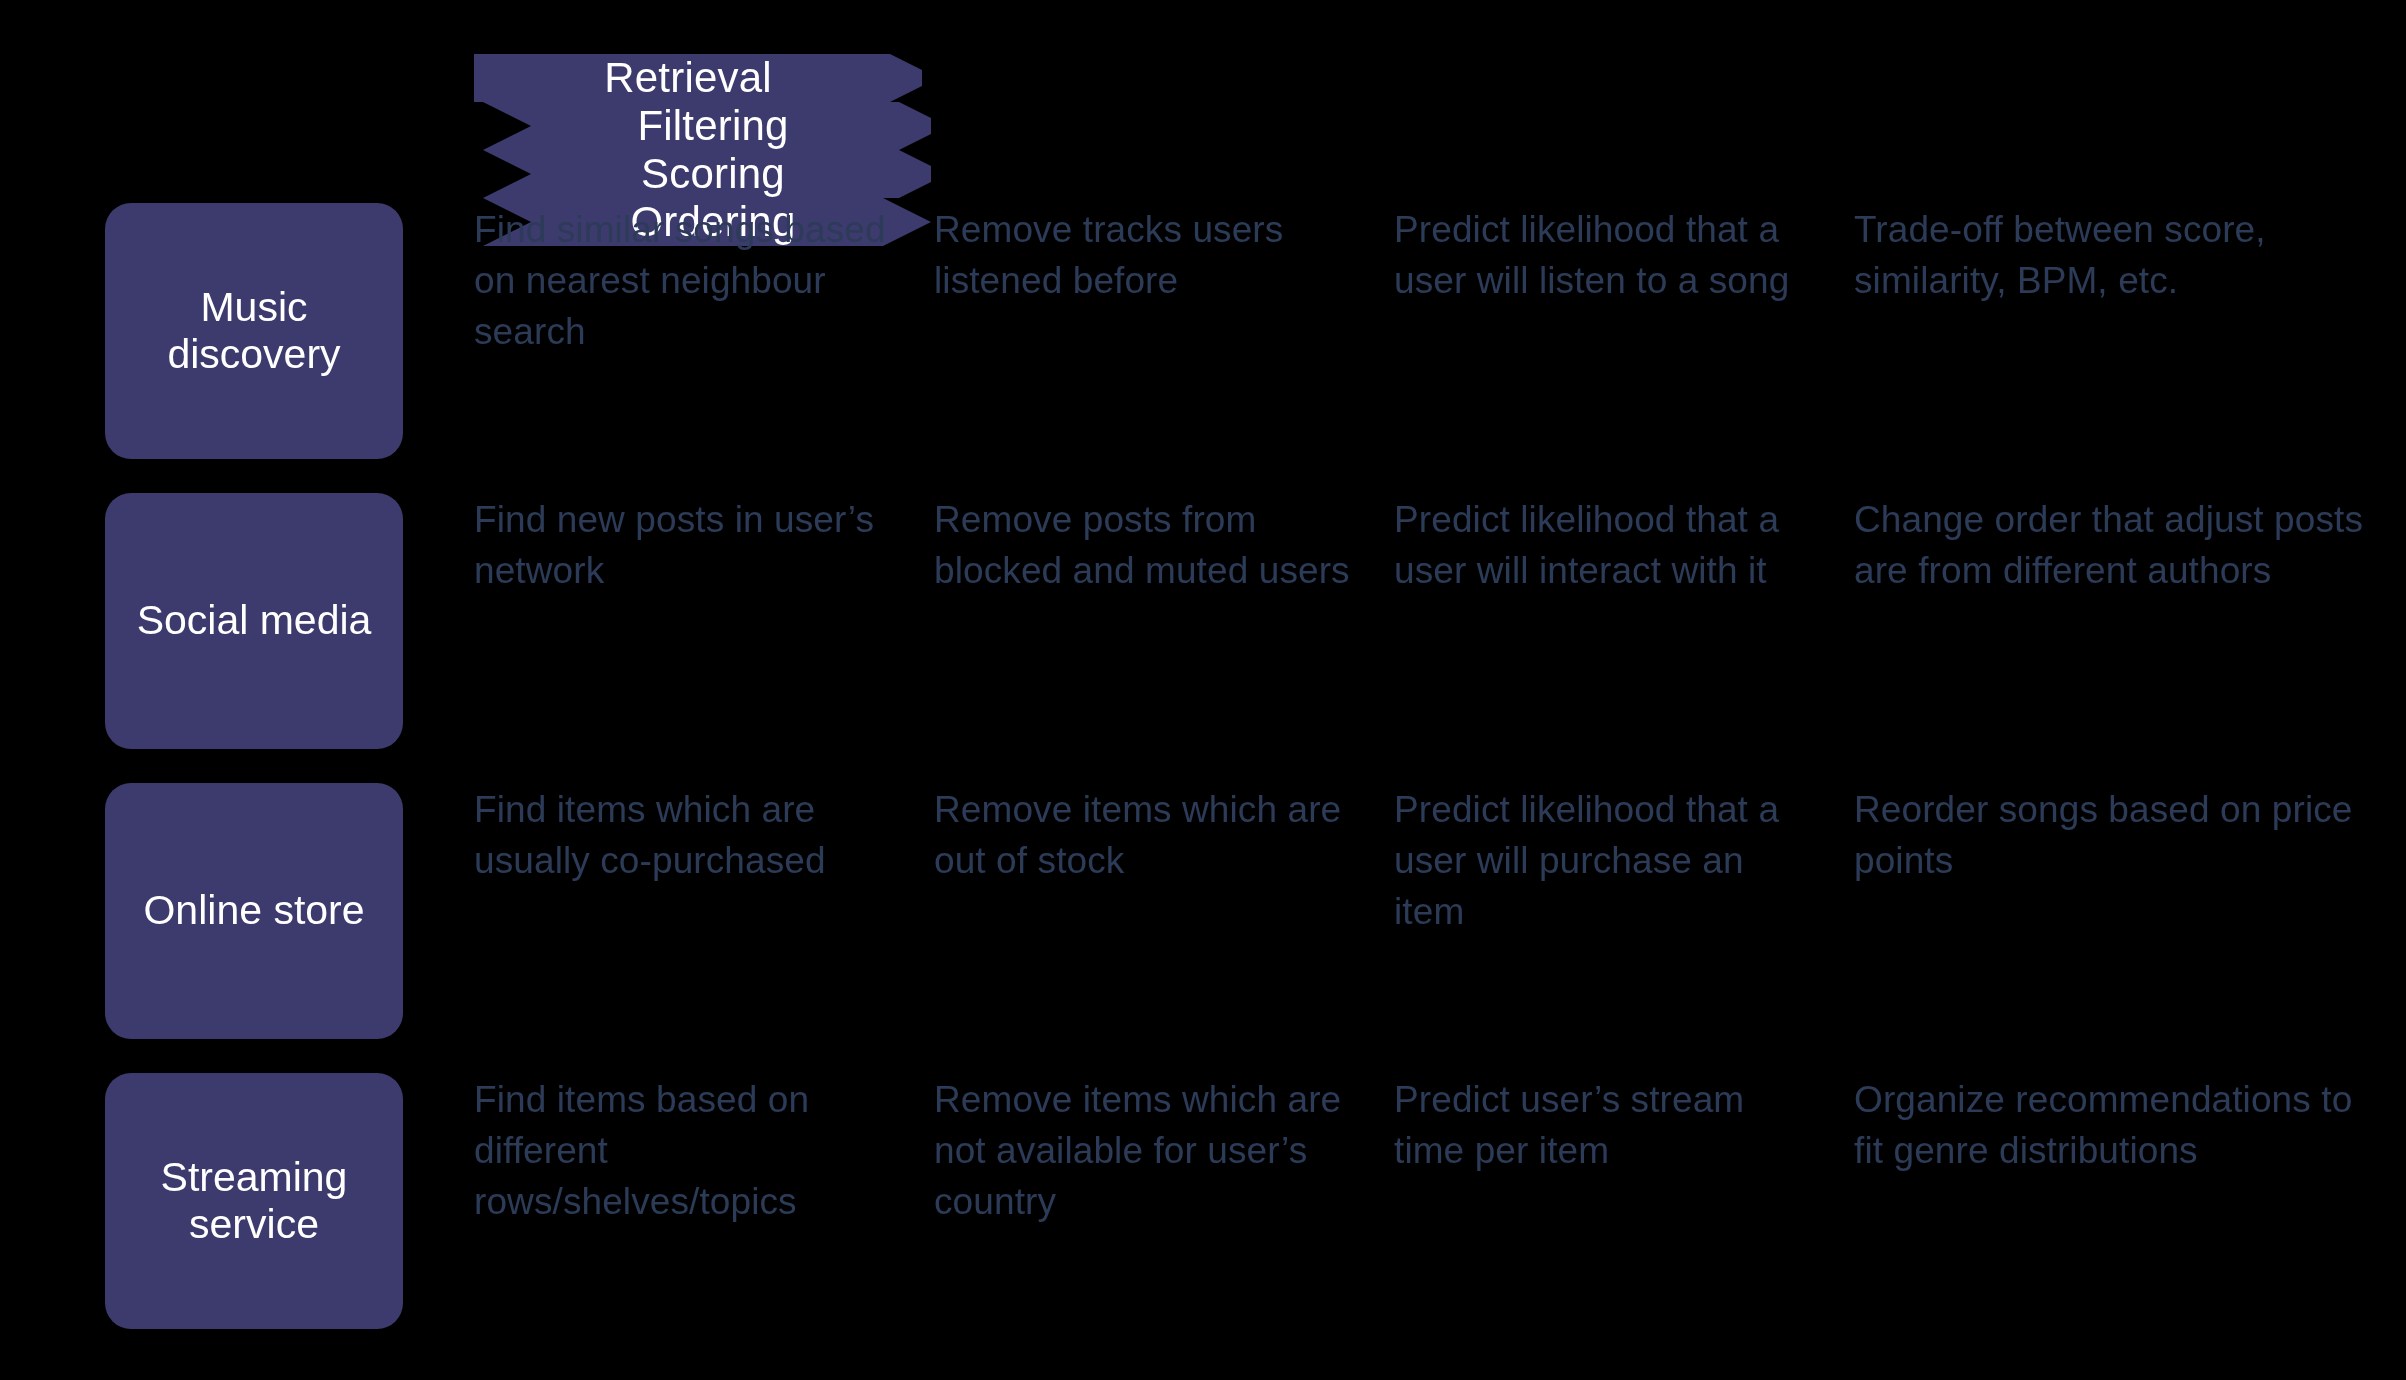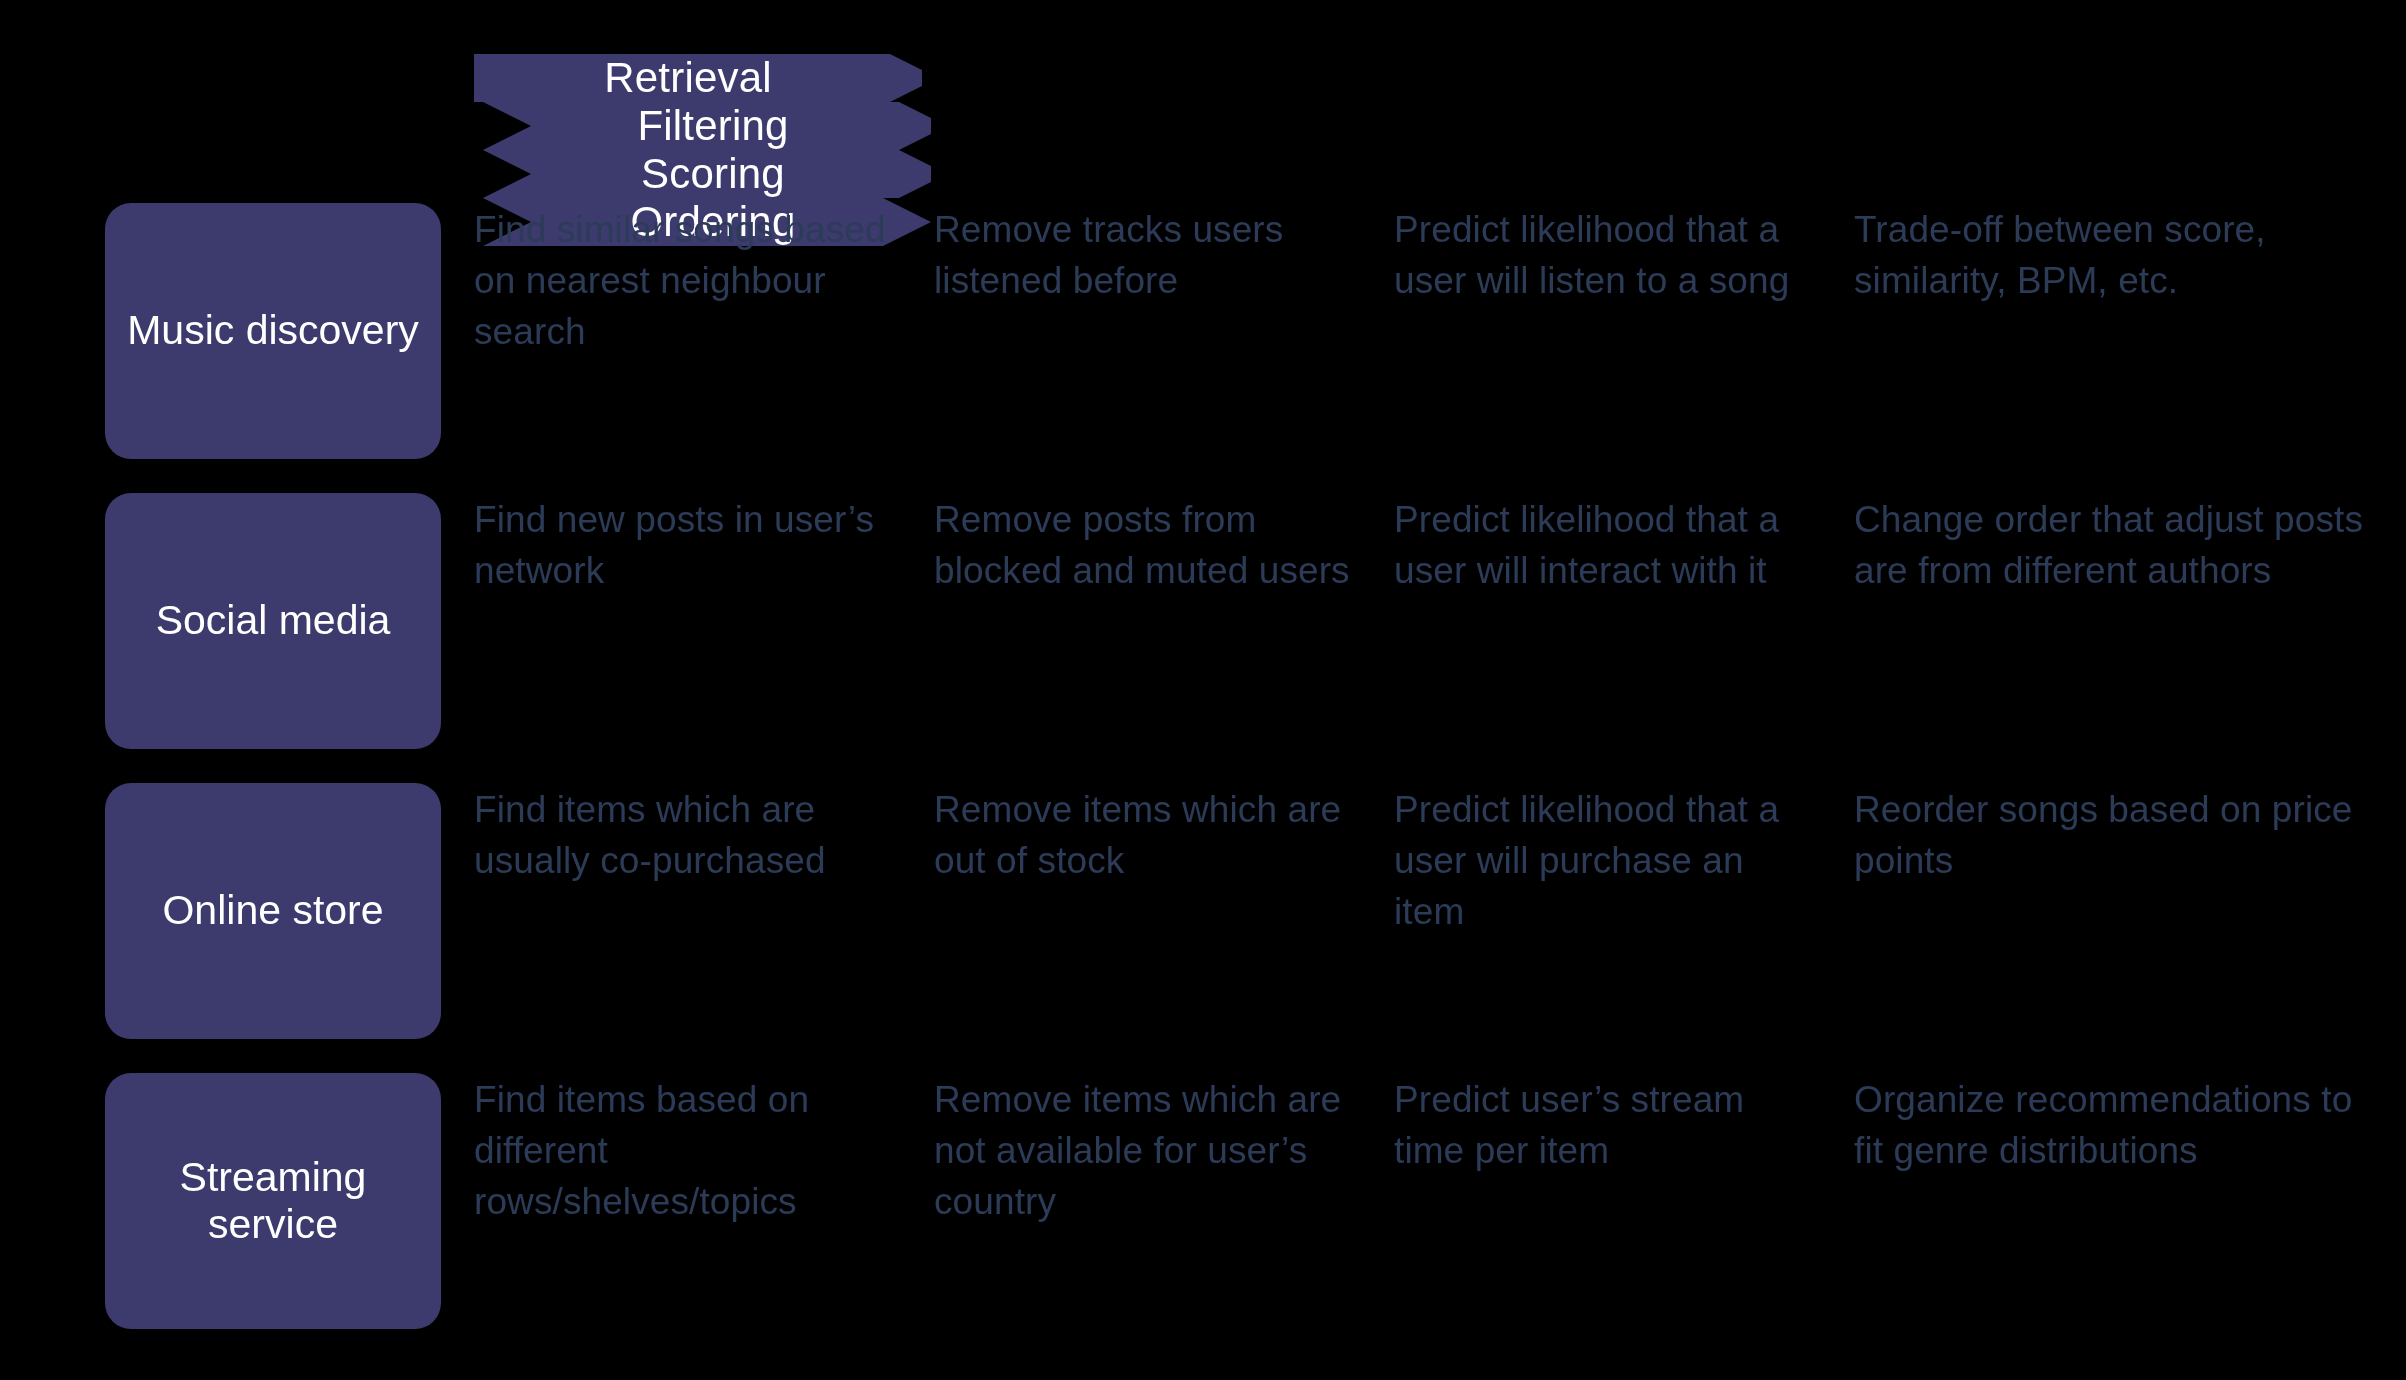--- a/index.html
+++ b/index.html
@@ -85,21 +85,21 @@
     width: 474px;
     height: 290px;
     flex: 0 0 474px;
     display: flex;
     align-items: center;
     justify-content: flex-start;
     padding-left: 105px;
     box-sizing: border-box;
   }
   .row-label {
-    width: 336px;
+    width: 298px;
     height: 256px;
     background: #3d3a6e;
     border-radius: 26px;
     color: #ffffff;
     font-size: 41px;
     line-height: 1.15;
     font-weight: 400;
     display: flex;
     align-items: center;
     justify-content: center;

